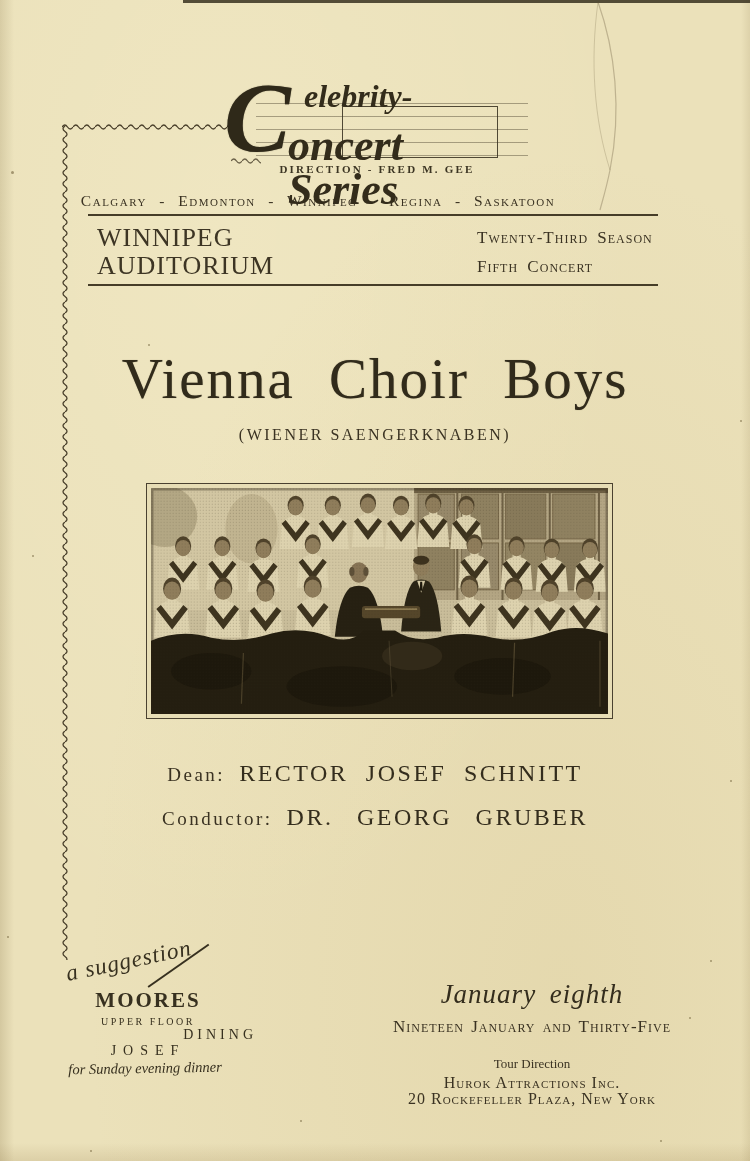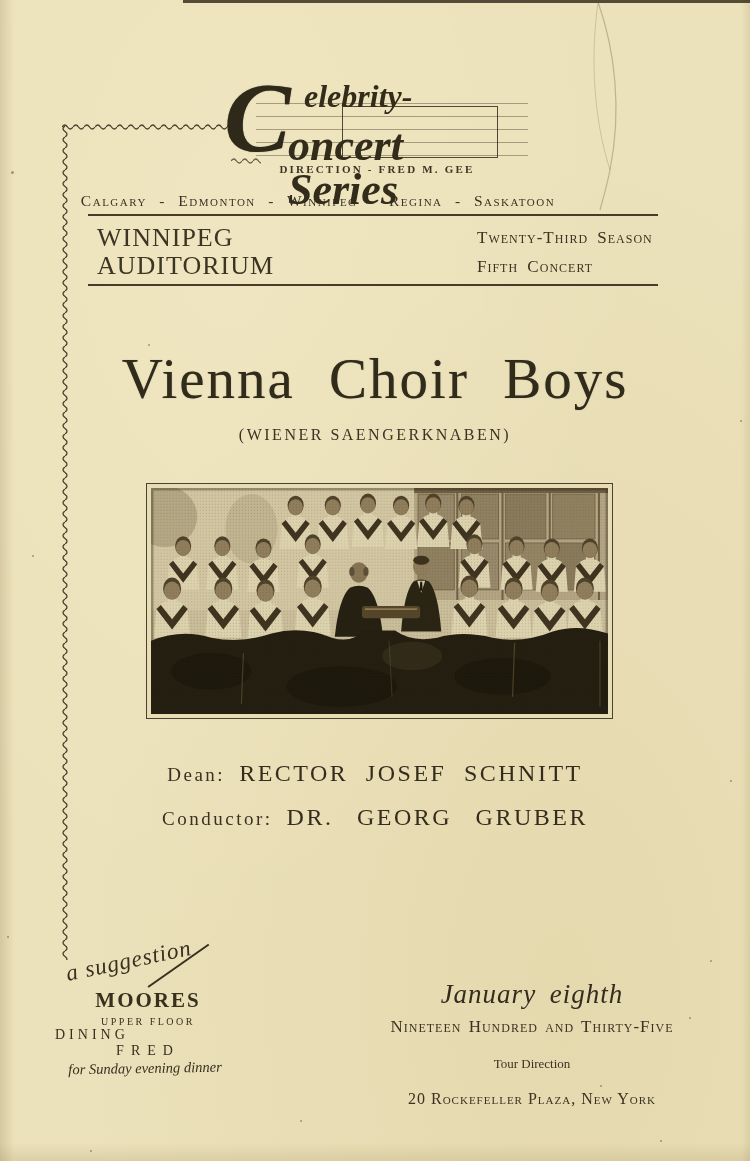--- a/index.html
+++ b/index.html
@@ -68,21 +68,21 @@
   .credit-label{font-size:19px;letter-spacing:2.5px;color:#3a3222;}
   .credit-name{font-size:24px;letter-spacing:2.5px;word-spacing:9px;color:#342d1d;}
   .credit-name.wide{word-spacing:15px;}
 
   
   .ad{left:55px;top:932px;width:240px;height:165px;}
   .ad .tagline{position:absolute;left:10px;top:16px;font-size:23px;font-style:italic;letter-spacing:1px;transform:rotate(-12deg);color:#37301f;}
   .ad .diag{position:absolute;left:93px;top:54px;width:74px;height:1.5px;background:#37301f;transform:rotate(-35deg);transform-origin:left center;}
   .ad .name{position:absolute;left:0;top:56px;width:186px;text-align:center;font-size:21px;font-weight:bold;letter-spacing:2px;color:#37301f;}
   .ad .floor{position:absolute;left:0;top:84px;width:186px;text-align:center;font-size:10px;letter-spacing:2.5px;color:#37301f;}
-  .ad .l1{position:absolute;left:0;top:95px;width:186px;text-align:left;font-size:14px;letter-spacing:4px;color:#37301f;}
+  .ad .l1{position:absolute;left:16px;top:95px;width:186px;text-align:right;font-size:14px;letter-spacing:4px;color:#37301f;}
   .ad .l2{position:absolute;left:0;top:111px;width:186px;text-align:center;font-size:14px;letter-spacing:7px;color:#37301f;}
   .ad .note{position:absolute;left:-10px;top:128px;width:200px;text-align:center;font-size:14.5px;font-style:italic;transform:rotate(-1deg);color:#37301f;}
 
   
   .event{left:382px;top:945px;width:300px;height:140px;text-align:center;margin-top:32px;}
   .event .d1{position:absolute;left:0;top:2px;width:300px;font-size:27px;font-style:italic;letter-spacing:1px;word-spacing:6px;color:#342d1d;}
   .event .d2{position:absolute;left:0;top:40px;width:300px;font-size:17px;letter-spacing:1px;word-spacing:2px;color:#3a3222;}
   .event .t1{position:absolute;left:0;top:79px;width:300px;font-size:13px;color:#3a3222;}
   .event .t2{position:absolute;left:0;top:97px;width:300px;font-size:16px;letter-spacing:1px;color:#3a3222;}
   .event .t3{position:absolute;left:0;top:113px;width:300px;font-size:16px;letter-spacing:1px;color:#3a3222;}
@@ -245,28 +245,29 @@
     <span class="credit-label">Dean:</span>
     <span class="credit-name">RECTOR JOSEF SCHNITT</span>
   </div>
 
   <div class="abs ad">
     <div class="tagline">a suggestion</div>
     <div class="diag"></div>
     <div class="name">MOORES</div>
     <div class="floor sans">UPPER FLOOR</div>
     <div class="l1 sans">DINING</div>
-    <div class="l2 sans">FRED</div>
+    <div class="l2 sans">JOSEF</div>
     <div class="note">for Sunday evening dinner</div>
   </div>
 
   <div class="abs event">
     <div class="d1">January eighth</div>
-    <div class="d2 sc">Nineteen Hundred and Thirty-Five</div>
+    <div class="d2 sc">Nineteen January and Thirty-Five</div>
     <div class="t1">Tour Direction</div>
+    <div class="t2 sc">Hurok Attractions Inc.</div>
     <div class="t3 sc">20 Rockefeller Plaza, New York</div>
   </div>
 
   <i class="speck" style="left:11px;top:171px;width:3px;height:3px"></i>
   <i class="speck" style="left:7px;top:936px;width:2px;height:2px"></i>
   <i class="speck" style="left:148px;top:344px;width:2px;height:2px"></i>
   <i class="speck" style="left:689px;top:1017px;width:2px;height:2px"></i>
   <i class="speck" style="left:420px;top:1093px;width:2px;height:2px"></i>
   <i class="speck" style="left:300px;top:1120px;width:2px;height:2px"></i>
   <i class="speck" style="left:600px;top:1085px;width:2px;height:2px"></i>

